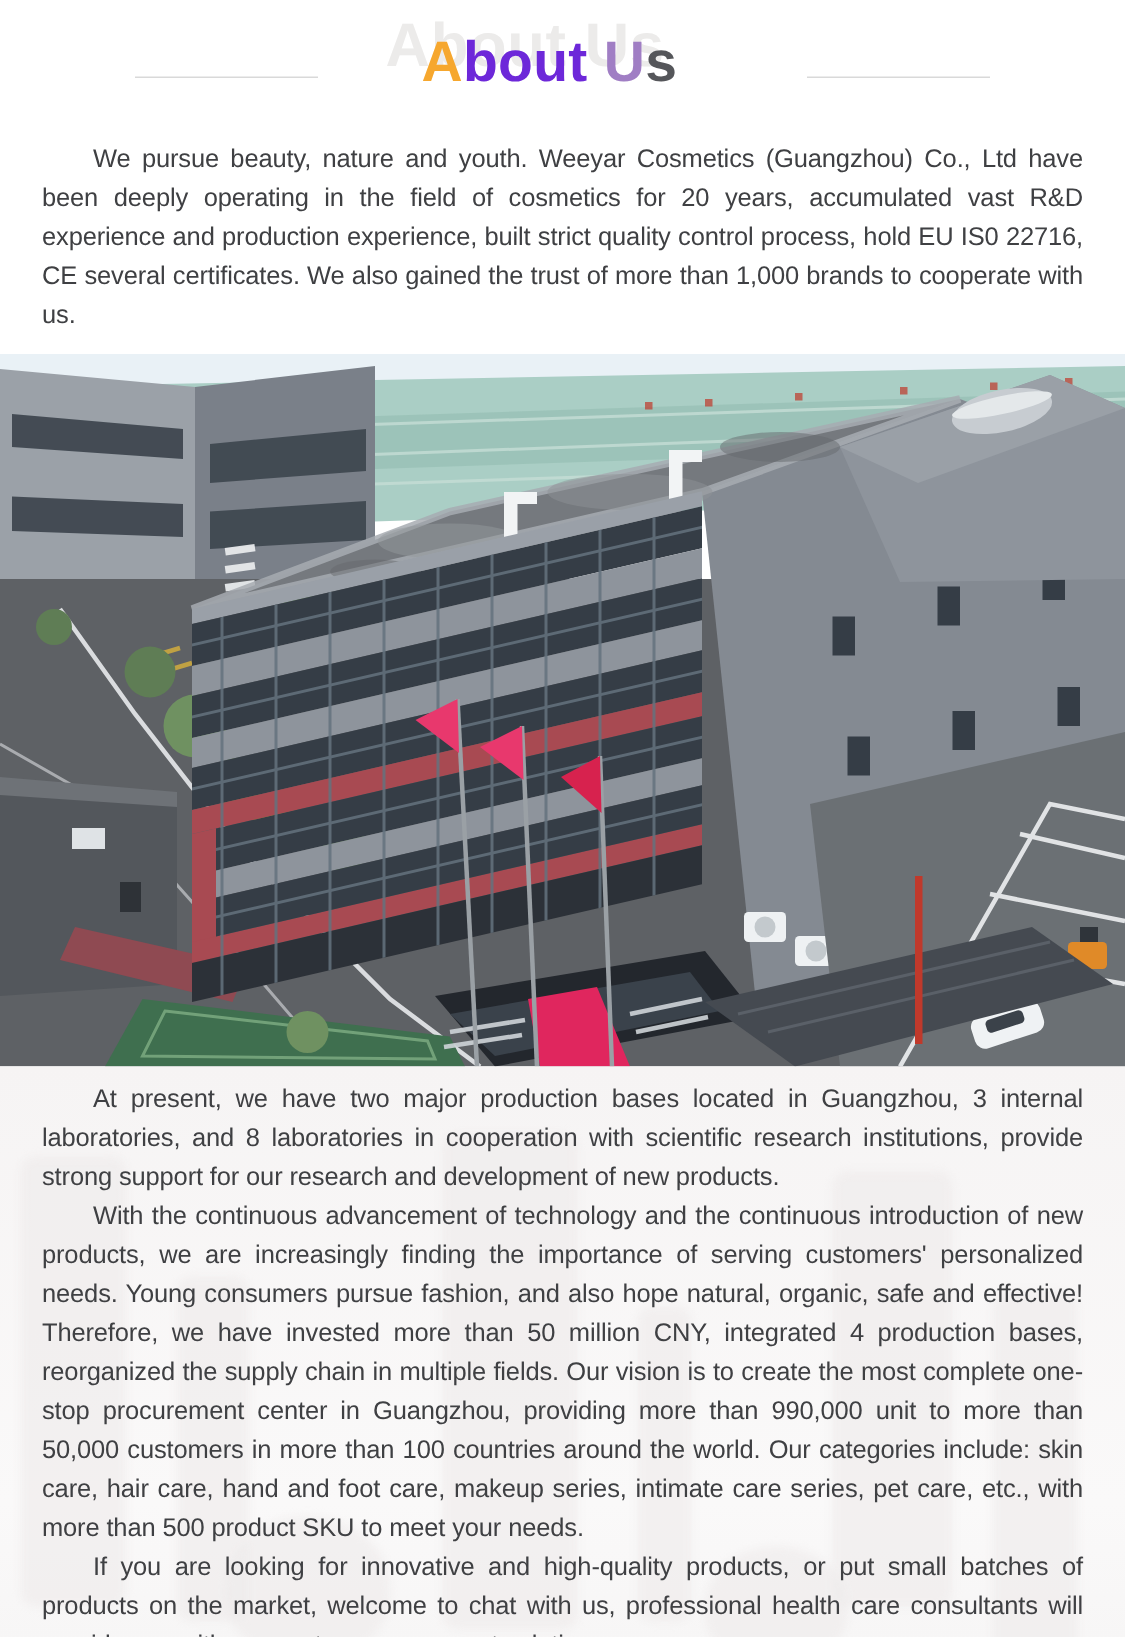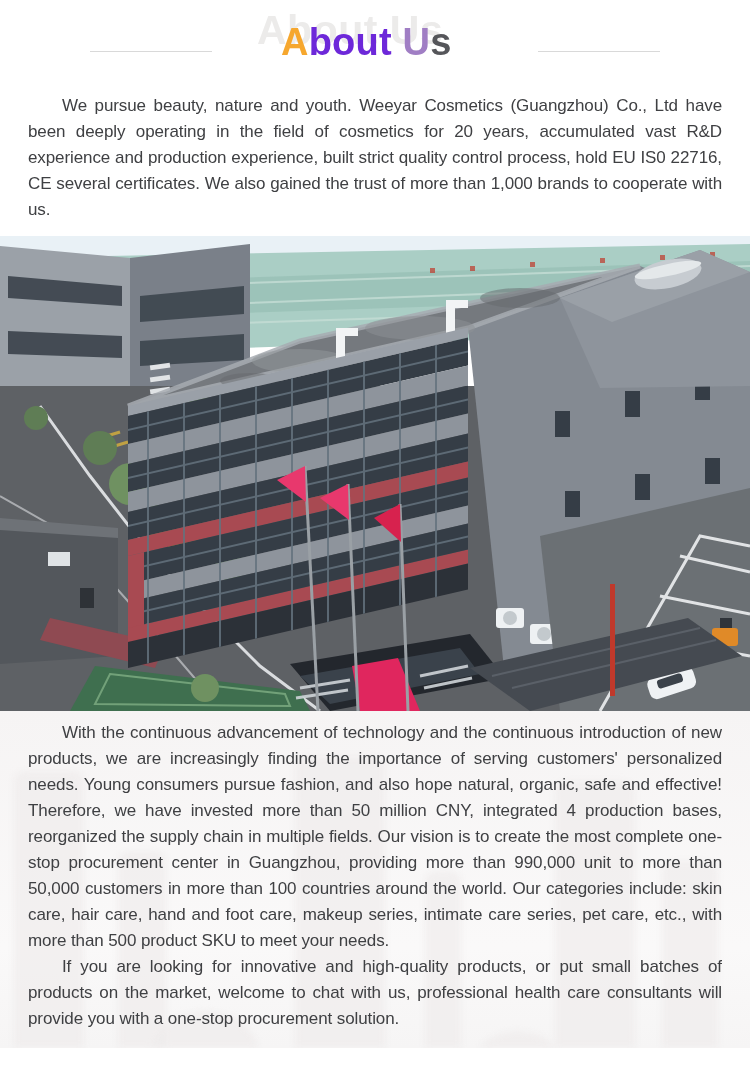--- a/index.html
+++ b/index.html
@@ -259,17 +259,18 @@
     <div class="wm">
       <div class="bottle" style="left:14px;top:60px;width:70px;height:300px;"></div>
       <div class="bottle" style="left:118px;top:140px;width:48px;height:230px;"></div>
       <div class="bottle round" style="left:150px;top:300px;width:110px;height:95px;"></div>
       <div class="bottle" style="left:295px;top:45px;width:90px;height:330px;"></div>
       <div class="bottle" style="left:425px;top:160px;width:36px;height:210px;"></div>
       <div class="bottle" style="left:555px;top:70px;width:80px;height:290px;"></div>
       <div class="bottle" style="left:662px;top:150px;width:56px;height:250px;"></div>
       <div class="bottle round" style="left:470px;top:320px;width:95px;height:80px;"></div>
     </div>
+    <p class="para">At present, we have two major production bases located in Guangzhou, 3 internal laboratories, and 8 laboratories in cooperation with scientific research institutions, provide strong support for our research and development of new products.</p>
     <p class="para">With the continuous advancement of technology and the continuous introduction of new products, we are increasingly finding the importance of serving customers' personalized needs. Young consumers pursue fashion, and also hope natural, organic, safe and effective! Therefore, we have invested more than 50 million CNY, integrated 4 production bases, reorganized the supply chain in multiple fields. Our vision is to create the most complete one-stop procurement center in Guangzhou, providing more than 990,000 unit to more than 50,000 customers in more than 100 countries around the world. Our categories include: skin care, hair care, hand and foot care, makeup series, intimate care series, pet care, etc., with more than 500 product SKU to meet your needs.</p>
     <p class="para">If you are looking for innovative and high-quality products, or put small batches of products on the market, welcome to chat with us, professional health care consultants will provide you with a one-stop procurement solution.</p>
   </div>
 
 </div>
 
 </body></html>

